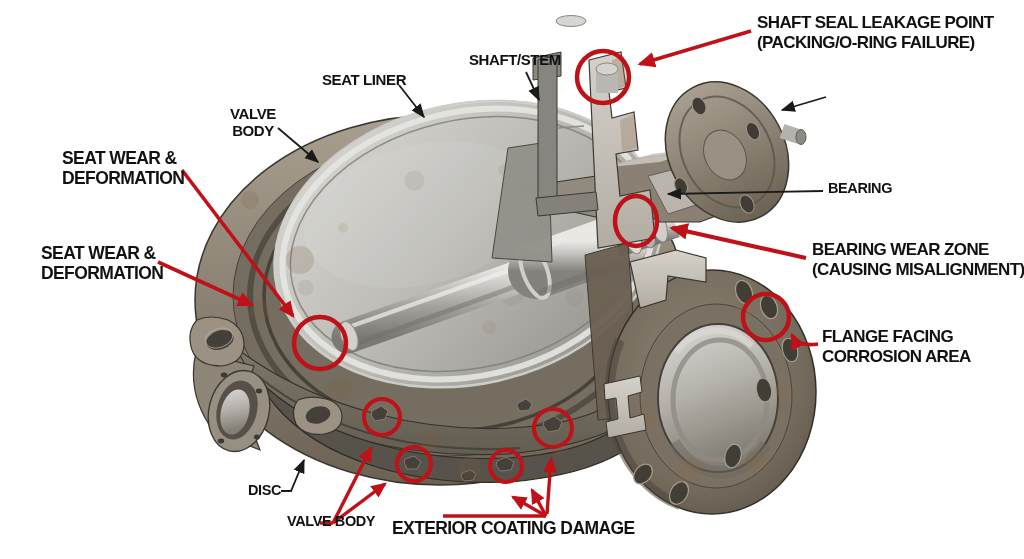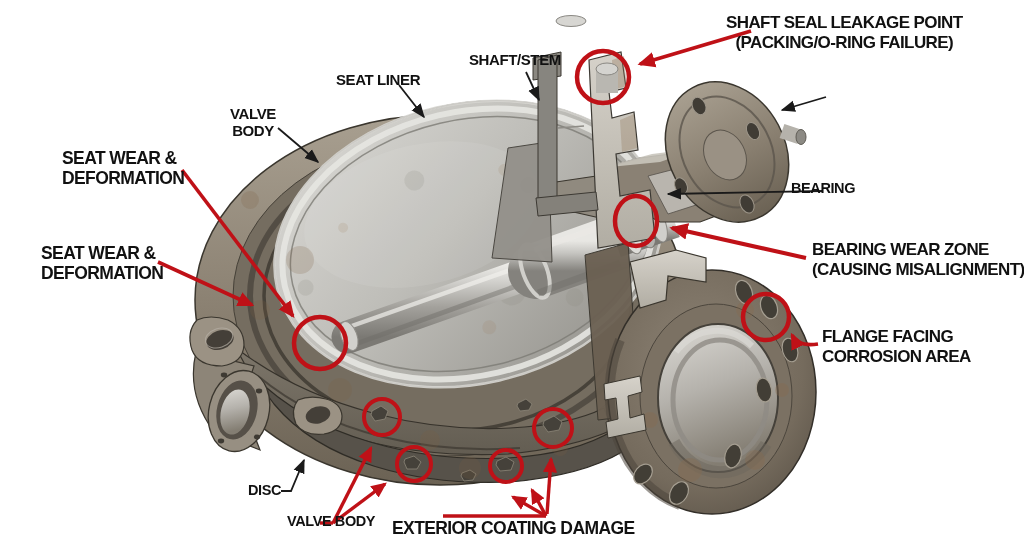--- a/index.html
+++ b/index.html
@@ -261,50 +261,50 @@
       <path d="M526,72 L539,100" marker-end="url(#mBlack)"></path>
       <path d="M399,85 L424,117" marker-end="url(#mBlack)"></path>
       <path d="M278,128 L318,162" marker-end="url(#mBlack)"></path>
       <path d="M826,97 L782,110" marker-end="url(#mBlack)"></path>
       <path d="M823,191 L668,194" marker-end="url(#mBlack)"></path>
       <path d="M281,491 L291,491 L304,460" marker-end="url(#mBlack)"></path>
     </g>
   </g>
 </svg>
 
-<div class="label lbl-big" style="left:726px;top:13px;text-align:center;">
+<div class="label lbl-big" style="left:757px;top:13px;">
   <span class="lline">SHAFT SEAL LEAKAGE POINT</span>
   <span class="lline">(PACKING/O-RING FAILURE)</span>
 </div>
 
 
 <div class="label lbl-sm" style="left:437px;top:52px;font-size:15px;margin-left:32px;">
   <span>SHAFT/STEM</span>
 </div>
 
-<div class="label lbl-sm" style="left:322px;top:72px;font-size:15px;margin-left:14px;">
+<div class="label lbl-sm" style="left:322px;top:72px;font-size:15px;">
   <span>SEAT LINER</span>
 </div>
 
 <div class="label lbl-sm ctr" style="left:228px;top:106px;width:50px;font-size:15px;">
   <span class="lline">VALVE</span>
   <span class="lline">BODY</span>
 </div>
 
 <div class="label lbl-big" style="left:62px;top:148px;font-size:17.5px;">
   <span class="lline">SEAT WEAR &amp;</span>
   <span class="lline">DEFORMATION</span>
 </div>
 
 <div class="label lbl-big" style="left:41px;top:243px;font-size:17.5px;">
   <span class="lline">SEAT WEAR &amp;</span>
   <span class="lline">DEFORMATION</span>
 </div>
 
-<div class="label lbl-sm" style="left:791px;top:180px;">
+<div class="label lbl-sm" style="left:828px;top:180px;">
   <span>BEARING</span>
 </div>
 
 <div class="label lbl-big" style="left:812px;top:240px;">
   <span class="lline">BEARING WEAR ZONE</span>
   <span class="lline">(CAUSING MISALIGNMENT)</span>
 </div>
 
 <div class="label lbl-big" style="left:822px;top:327px;">
   <span class="lline">FLANGE FACING</span>

